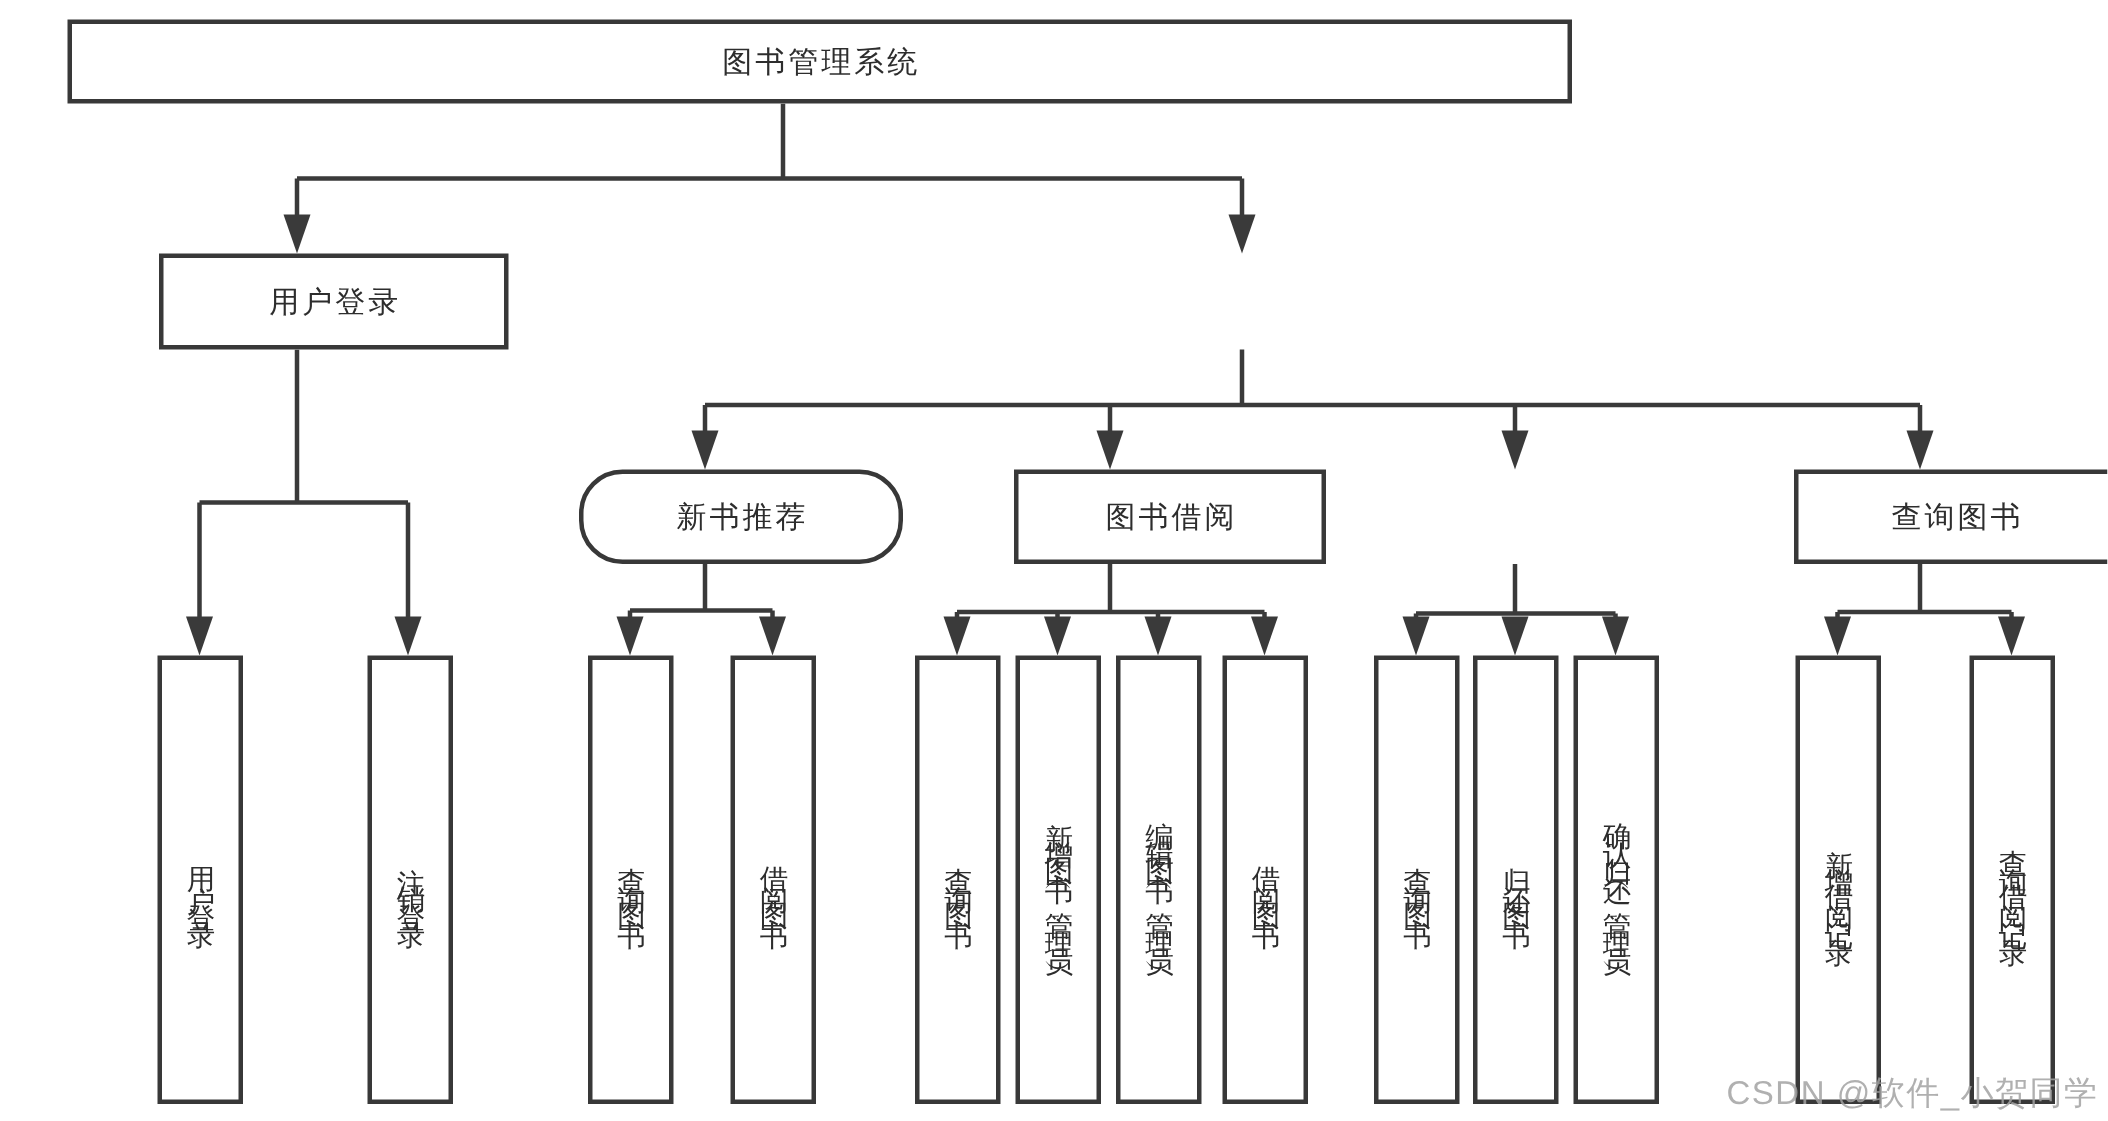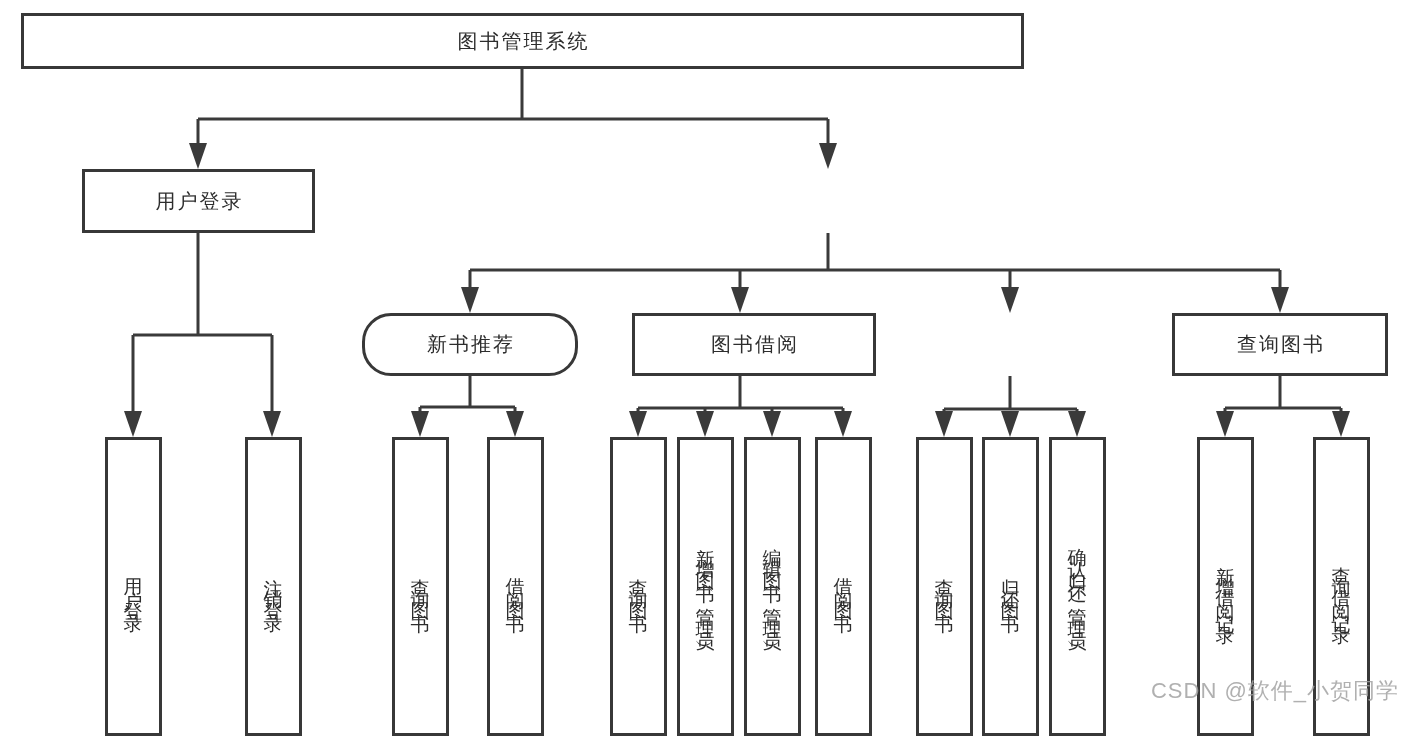--- a/index.html
+++ b/index.html
@@ -14,31 +14,31 @@
   svg.connectors{position:absolute;left:0;top:0;width:1405px;height:747px;}
   svg.connectors path{stroke:#3a3a3a;stroke-width:3;fill:none;}
   svg.connectors polygon{fill:#3a3a3a;stroke:none;}
   .box{
     position:absolute;
     box-sizing:border-box;
     background:#fff;
     border:3px solid #383838;
     display:flex;align-items:center;justify-content:center;
   }
-  .hbox{font-size:20px;letter-spacing:2px;padding-left:2px;white-space:nowrap;}
+  .hbox{font-size:20px;letter-spacing:2px;padding-left:2px;white-space:nowrap;margin-left:24px;}
   .vbox{width:57px;height:299px;top:437px;font-size:19px;}
   .vbox span{
     writing-mode:vertical-rl;
     letter-spacing:12px;
     line-height:1;
     white-space:nowrap;
   }
   .watermark{
     position:absolute;
-    right:6px;top:676px;
+    right:6px;top:714px;
     font-size:22px;
     letter-spacing:1px;
     color:rgba(162,162,162,0.85);
     z-index:5;
     white-space:nowrap;
   }
 </style>
 </head>
 <body>
 
@@ -85,21 +85,21 @@
       <polygon points="1216,411 1234,411 1225,437"></polygon>
       <polygon points="1332,411 1350,411 1341,437"></polygon>
     </g>
   </svg>
 
   <div class="box hbox" style="left:21px;top:13px;width:1003px;height:56px;">图书管理系统</div>
 
   <div class="box hbox" style="left:82px;top:169px;width:233px;height:64px;">用户登录</div>
 
   <div class="box hbox" style="left:362px;top:313px;width:216px;height:63px;border-radius:29px;">新书推荐</div>
-  <div class="box hbox" style="left:632px;top:313px;width:244px;height:63px;">图书借阅</div>
+  <div class="box hbox" style="left:652px;top:313px;width:208px;height:63px;">图书借阅</div>
   <div class="box hbox" style="left:1172px;top:313px;width:216px;height:63px;">查询图书</div>
 
   <div class="box vbox" style="left:105px;">
     <span>用户登录</span>
     </div>
   <div class="box vbox" style="left:245px;">
     <span>注销登录</span>
     </div>
 
   <div class="box vbox" style="left:392px;">

